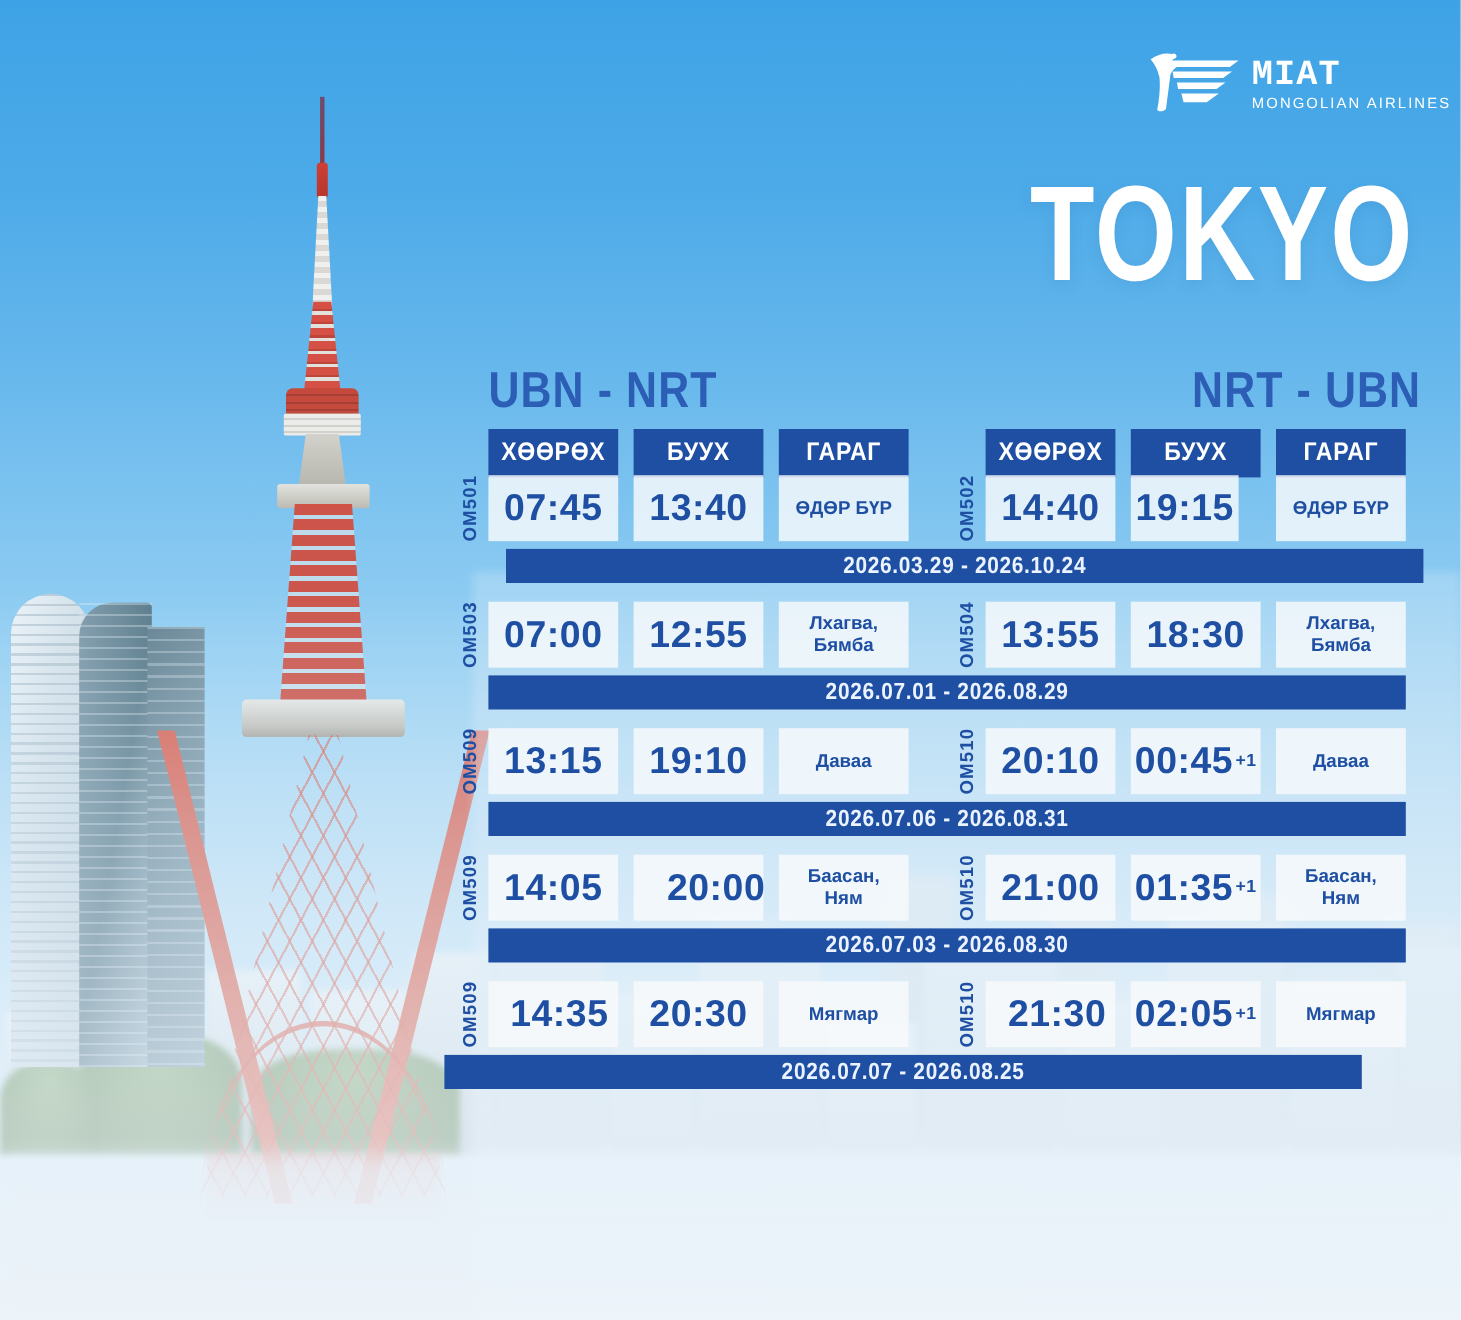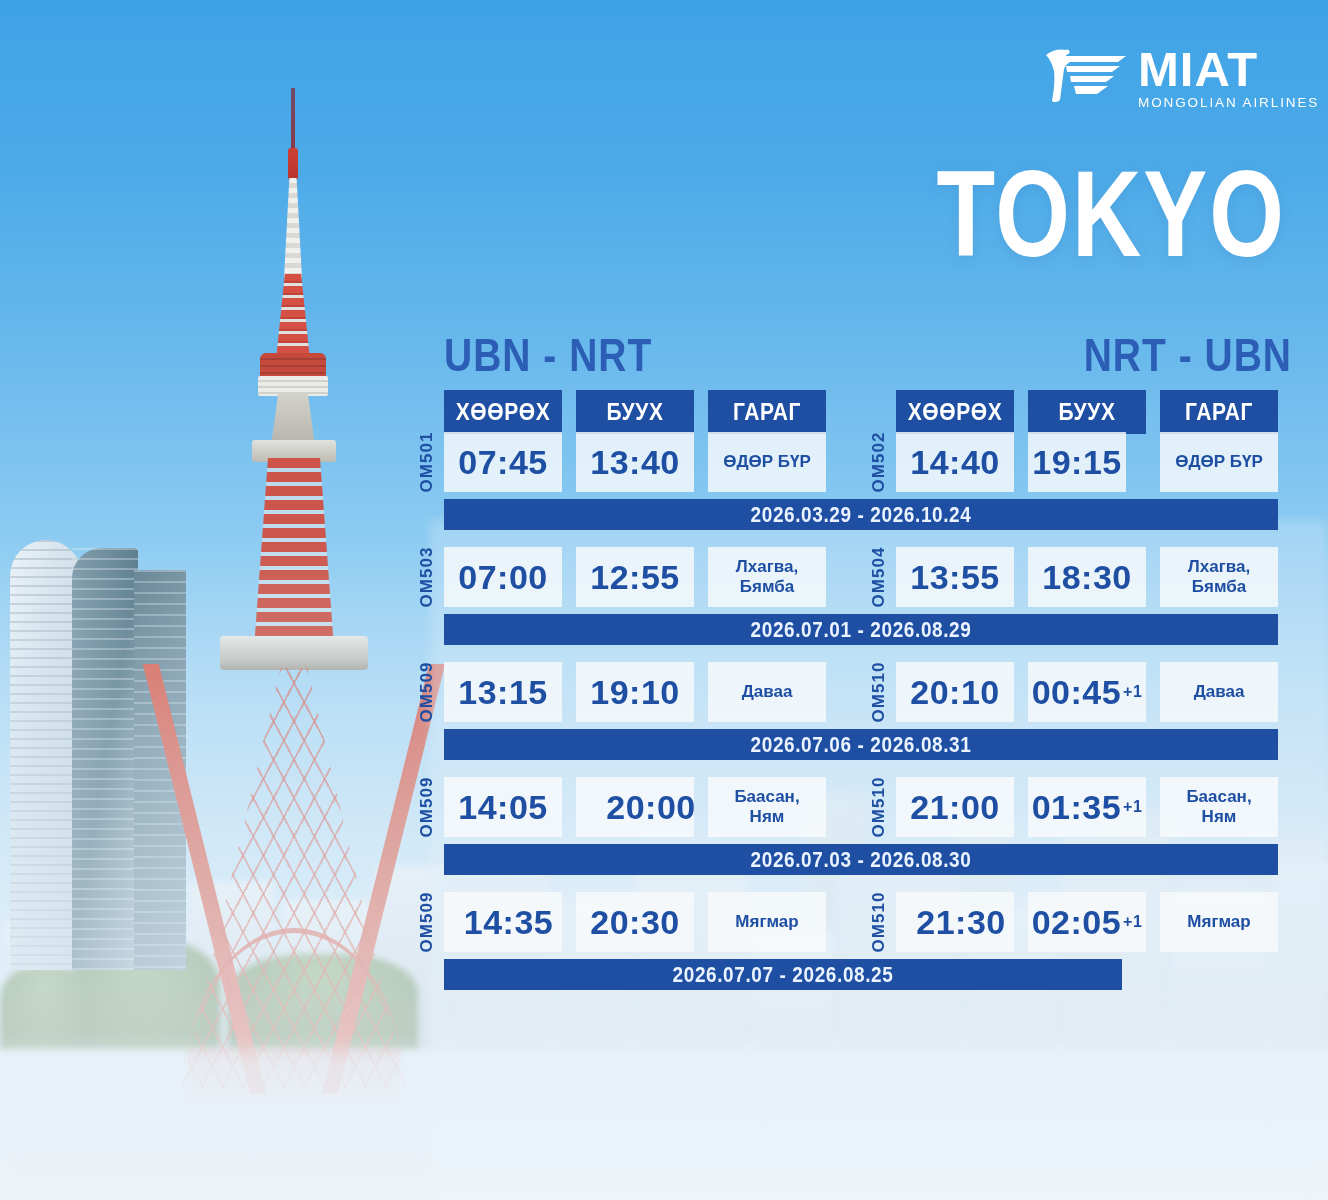--- a/index.html
+++ b/index.html
@@ -183,22 +183,22 @@
   }
 
   
   .logo {
     position: absolute; left: 1040px; top: 46px;
     display: flex; align-items: center; gap: 10px;
   }
   .logo-mark { width: 88px; height: 62px; }
   .logo-text { display: flex; flex-direction: column; align-items: flex-start; }
   .logo-name {
-    color:#fff; font-size: 49px; font-weight: 700; letter-spacing: 1px; line-height: .94;
-    font-family: Liberation Sans, sans-serif;
+    color:#fff; font-size: 32px; font-weight: 700; letter-spacing: 1px; line-height: .94;
+    font-family: Liberation Mono, monospace;
   }
   .logo-sub {
     color:#fff; font-size: 13.5px; letter-spacing: 1.9px; margin-top: 3px;
     font-family: "Liberation Sans", sans-serif;
   }
 
   
   .city-title {
     position: absolute; right: 42px; top: 152px;
     color: #ffffff; font-size: 96px; font-weight: 700;
@@ -385,21 +385,21 @@
             <div class="cell time" style="left: 40px; width: 118px;">07:45</div>
             <div class="cell time" style="left: 172px; width: 118px;">13:40</div>
             <div class="cell day" style="left: 304px; width: 118px;">ӨДӨР БҮР</div>
             <div class="fnum" style="left: 462px;">
               <span>OM502</span>
             </div>
             <div class="cell time" style="left: 492px; width: 118px;">14:40</div>
             <div class="cell time" style="left: 624px; width: 98px;">19:15</div>
             <div class="cell day" style="left: 756px; width: 118px;">ӨДӨР БҮР</div>
           </div>
-          <div class="date-bar" style="margin-left: 40px; width: 834px;">
+          <div class="date-bar" style="margin-left: 56px; width: 834px;">
             <span>2026.03.29 - 2026.10.24</span>
           </div>
           <div class="row-gap"></div>
         </div>
         <div>
           <div class="flt-row">
             <div class="fnum" style="left: 10px;">
               <span>OM503</span>
             </div>
             <div class="cell time" style="left: 40px; width: 118px;">07:00</div>
@@ -465,20 +465,20 @@
             <div class="cell time" style="left: 40px; width: 118px; padding-left: 11px;">14:35</div>
             <div class="cell time" style="left: 172px; width: 118px;">20:30</div>
             <div class="cell day" style="left: 304px; width: 118px;">Мягмар</div>
             <div class="fnum" style="left: 462px;">
               <span>OM510</span>
             </div>
             <div class="cell time" style="left: 492px; width: 118px; padding-left: 12px;">21:30</div>
             <div class="cell time" style="left: 624px; width: 118px;">02:05<span class="sup">+1</span></div>
             <div class="cell day" style="left: 756px; width: 118px;">Мягмар</div>
           </div>
-          <div class="date-bar" style="margin-left: 40px; width: 678px;">
+          <div class="date-bar" style="width: 834px;">
             <span>2026.07.07 - 2026.08.25</span>
           </div>
         </div>
       </div>
   </div>
 
 </div>
 
 </body></html>

